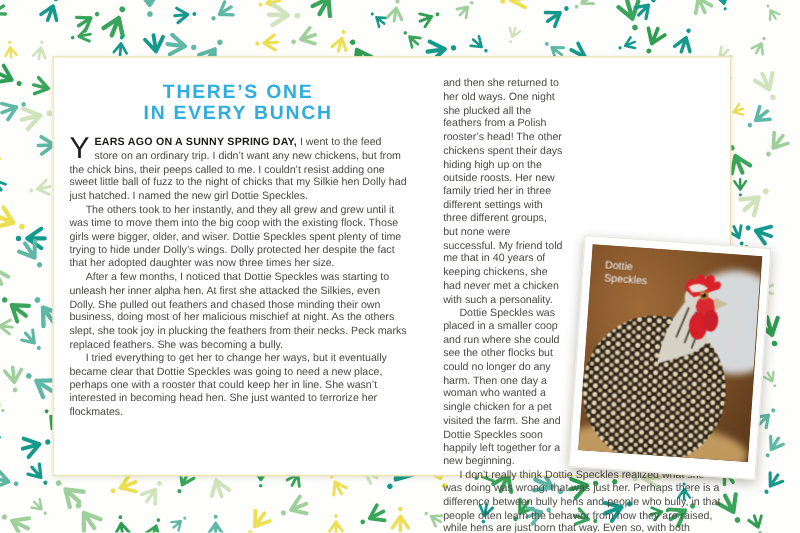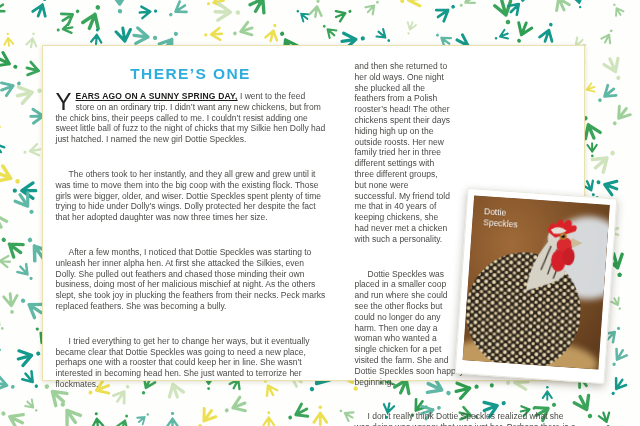--- a/index.html
+++ b/index.html
@@ -33,26 +33,26 @@
     text-align:center;
     color:var(--title-color);
     font-size:15.5px;font-weight:bold;
     letter-spacing:1.4px;line-height:17px;
   }
   .page-title span{display:block;}
   p.body{
     margin:0;font-size:8.5px;line-height:10.8px;
     color:var(--body-text);text-align:left;
   }
-  p.indented{text-indent:13px;margin-top:24px;}
+  p.indented{text-indent:13px;}
   .dropcap{
     float:left;font-size:24px;line-height:19px;
     padding:1px 4px 0 0;color:#222;font-weight:400;
   }
-  .leadin{font-weight:bold;color:var(--lead-text);letter-spacing:.2px;text-decoration:underline;}
+  .leadin{font-weight:bold;color:var(--lead-text);letter-spacing:.2px;}
   .photo-spacer{float:right;width:119px;height:170px;margin-top:134px;margin-left:6px;}
   .polaroid{
     position:absolute;left:461px;top:193px;width:150px;height:186px;
     background:#fff;border:1px solid #e9e9e2;
     padding:6px 6px 13px 6px;
     transform:rotate(4deg);
     box-shadow:0 3px 9px rgba(40,30,10,.30);
     z-index:2;
   }
   .polaroid .photo{position:relative;width:100%;height:100%;overflow:hidden;background:#754a24;}
@@ -1388,20 +1388,21 @@
         <path d="M0 2 L-6.2 -7 M0 2 L0 -9.2 M0 2 L6.2 -7" stroke="#2f9e53" stroke-width="2.6" stroke-linecap="round" fill="none"></path>
         <circle cx="0" cy="7.6" r="1.7" fill="#2f9e53"></circle>
       </g>
     </svg></div>
 
 <div class="card">
 
   <div class="col-left">
     <h1 class="page-title">
       <span>THERE’S ONE</span>
+      <span>IN EVERY BUNCH</span>
     </h1>
     <p class="body">
       <span class="dropcap">Y</span><span class="leadin">EARS AGO ON A SUNNY SPRING DAY,</span><span> I went to the feed store on an ordinary trip. I didn’t want any new chickens, but from the chick bins, their peeps called to me. I couldn’t resist adding one sweet little ball of fuzz to the night of chicks that my Silkie hen Dolly had just hatched. I named the new girl Dottie Speckles.</span>
     </p>
     <p class="body indented">The others took to her instantly, and they all grew and grew until it was time to move them into the big coop with the existing flock. Those girls were bigger, older, and wiser. Dottie Speckles spent plenty of time trying to hide under Dolly’s wings. Dolly protected her despite the fact that her adopted daughter was now three times her size.</p>
     <p class="body indented">After a few months, I noticed that Dottie Speckles was starting to unleash her inner alpha hen. At first she attacked the Silkies, even Dolly. She pulled out feathers and chased those minding their own business, doing most of her malicious mischief at night. As the others slept, she took joy in plucking the feathers from their necks. Peck marks replaced feathers. She was becoming a bully.</p>
     <p class="body indented">I tried everything to get her to change her ways, but it eventually became clear that Dottie Speckles was going to need a new place, perhaps one with a rooster that could keep her in line. She wasn’t interested in becoming head hen. She just wanted to terrorize her flockmates.</p>
   </div>
 
   <div class="col-right">

